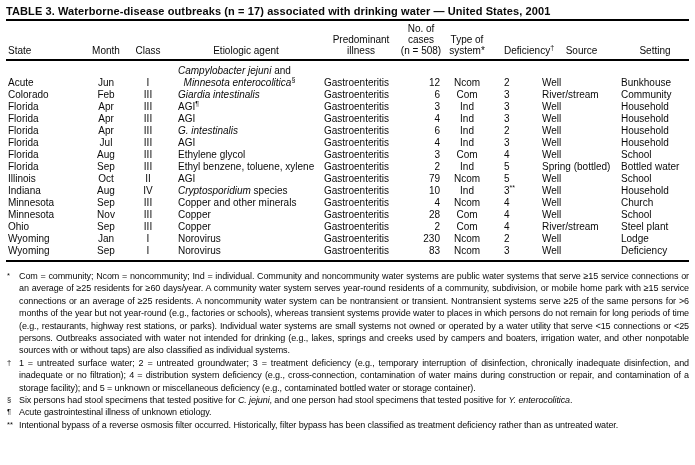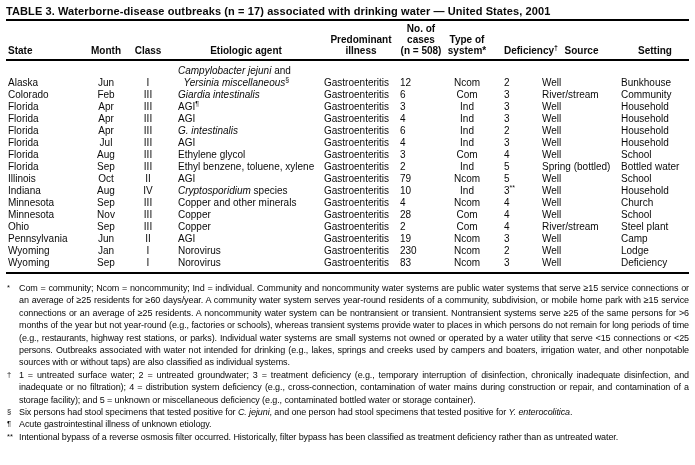--- a/index.html
+++ b/index.html
@@ -3,26 +3,26 @@
 <meta charset="utf-8">
 <style>
   html,body{margin:0;padding:0}
   body{width:695px;height:465px;background:#ffffff;overflow:hidden;
        font-family:"Liberation Sans","DejaVu Sans",sans-serif;color:#0a0a0a}
   .page{width:695px;height:465px;padding:4px 6px 0 6px;box-sizing:border-box;background:#ffffff}
   .table-title{font-size:11px;font-weight:bold;letter-spacing:.1px;padding:1px 0 2px 0}
   table{border-collapse:collapse;table-layout:fixed;width:683px;
         border-top:2px solid #000;border-bottom:2px solid #000}
   thead tr{border-bottom:2px solid #000}
-  thead th{font-weight:bold;font-size:10px;line-height:11px;vertical-align:bottom;
+  thead th{font-weight:normal;font-size:10px;line-height:11px;vertical-align:bottom;
            padding:2px 0 3px 0;white-space:nowrap}
   tbody td{font-size:10px;line-height:12px;vertical-align:bottom;padding:0;white-space:nowrap}
   tbody tr:first-child td{padding-top:4px}
   tbody tr:last-child td{padding-bottom:3px}
-  .td-l{text-align:left}.td-c{text-align:center}.td-r{text-align:left}
+  .td-l{text-align:left}.td-c{text-align:center}.td-r{text-align:right}
   .pl2{padding-left:2px}.pl8{padding-left:8px}.pl12{padding-left:12px}.pr2{padding-right:2px}
   i{font-style:italic}
   sup{font-size:7px;line-height:0;vertical-align:4px}
   .footnotes{margin-top:8px;width:683px}
   .fn{position:relative;padding-left:13px;font-size:9px;line-height:12.4px;
       letter-spacing:-0.1px;text-align:justify}
   .fn-sym{position:absolute;left:1px;top:0;font-size:7.5px;letter-spacing:0}
 </style>
 </head>
 <body>
@@ -52,24 +52,24 @@
           <th class="td-c">Predominant<br>illness</th>
           <th class="td-c">No. of<br>cases<br>(n = 508)</th>
           <th class="td-c">Type of<br>system*</th>
           <th class="td-l pl12">Deficiency<sup>†</sup></th>
           <th class="td-c">Source</th>
           <th class="td-c">Setting</th>
         </tr>
     </thead>
     <tbody id="table-body">
         <tr>
-          <td class="td-l pl2">Alaska</td>
+          <td class="td-l pl2">Acute</td>
           <td class="td-c">Jun</td>
           <td class="td-c">I</td>
-          <td class="td-l pl8"><i>Campylobacter jejuni</i> and<br>&nbsp;&nbsp;<i>Yersinia miscellaneous</i><sup>§</sup></td>
+          <td class="td-l pl8"><i>Campylobacter jejuni</i> and<br>&nbsp;&nbsp;<i>Minnesota enterocolitica</i><sup>§</sup></td>
           <td class="td-l pl2">Gastroenteritis</td>
           <td class="td-r pr2">12</td>
           <td class="td-c">Ncom</td>
           <td class="td-l pl12">2</td>
           <td class="td-l">Well</td>
           <td class="td-l">Bunkhouse</td>
         </tr>
         <tr>
           <td class="td-l pl2">Colorado</td>
           <td class="td-c">Feb</td>
@@ -206,32 +206,20 @@
           <td class="td-l pl2">Ohio</td>
           <td class="td-c">Sep</td>
           <td class="td-c">III</td>
           <td class="td-l pl8">Copper</td>
           <td class="td-l pl2">Gastroenteritis</td>
           <td class="td-r pr2">2</td>
           <td class="td-c">Com</td>
           <td class="td-l pl12">4</td>
           <td class="td-l">River/stream</td>
           <td class="td-l">Steel plant</td>
-        </tr>
-        <tr>
-          <td class="td-l pl2">Pennsylvania</td>
-          <td class="td-c">Jun</td>
-          <td class="td-c">II</td>
-          <td class="td-l pl8">AGI</td>
-          <td class="td-l pl2">Gastroenteritis</td>
-          <td class="td-r pr2">19</td>
-          <td class="td-c">Ncom</td>
-          <td class="td-l pl12">3</td>
-          <td class="td-l">Well</td>
-          <td class="td-l">Camp</td>
         </tr>
         <tr>
           <td class="td-l pl2">Wyoming</td>
           <td class="td-c">Jan</td>
           <td class="td-c">I</td>
           <td class="td-l pl8">Norovirus</td>
           <td class="td-l pl2">Gastroenteritis</td>
           <td class="td-r pr2">230</td>
           <td class="td-c">Ncom</td>
           <td class="td-l pl12">2</td>

